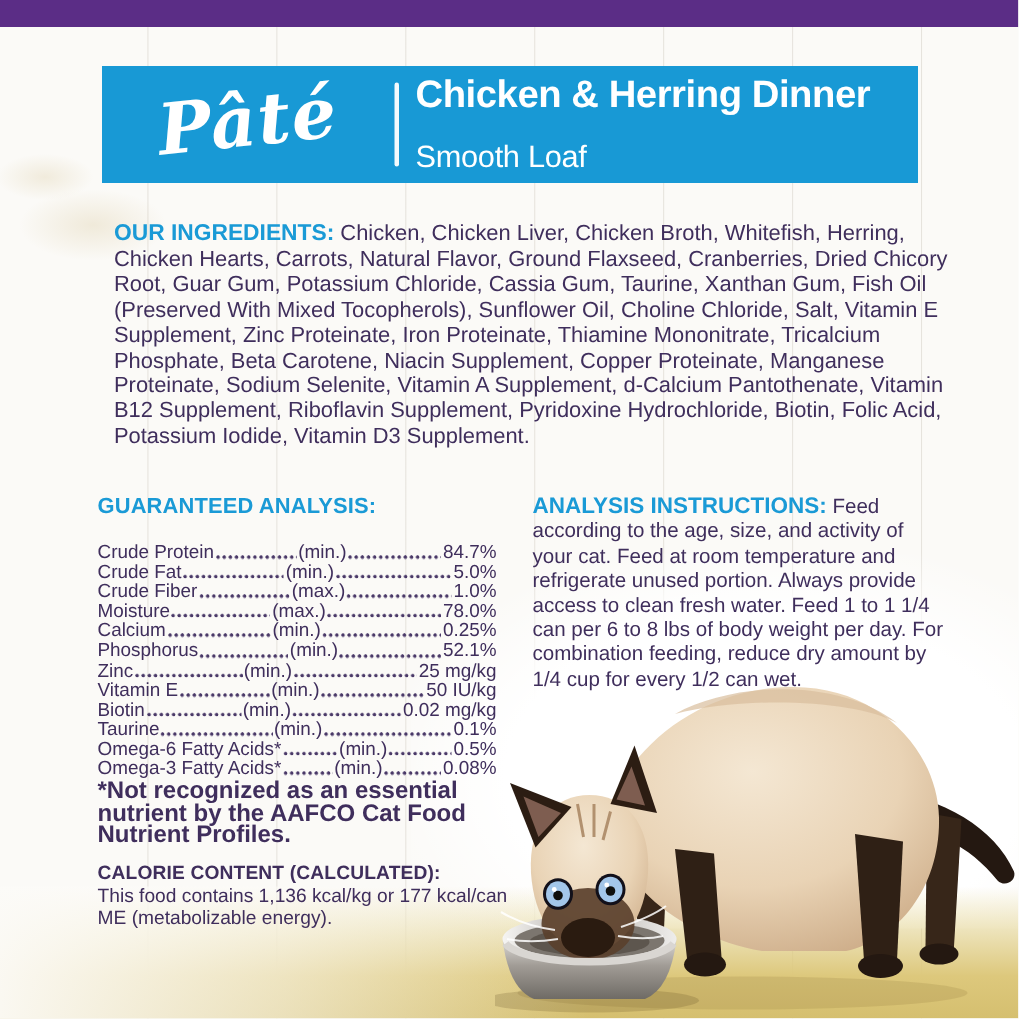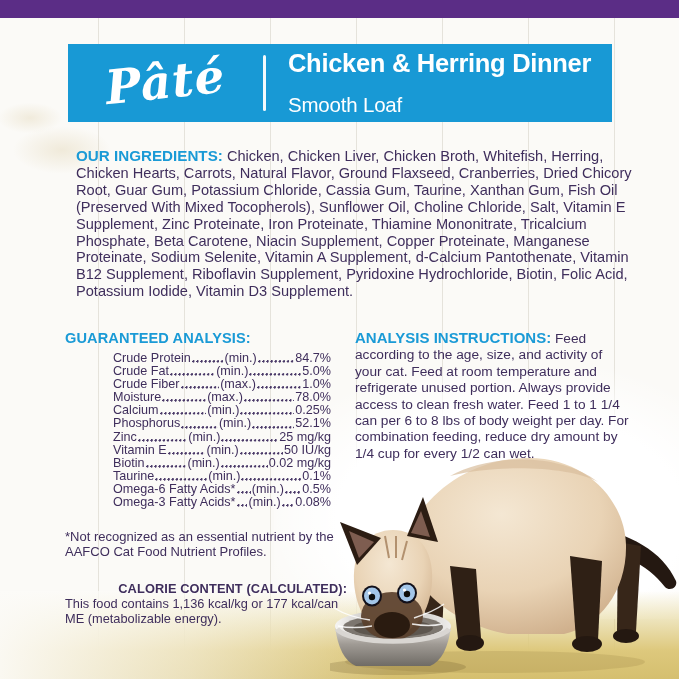--- a/index.html
+++ b/index.html
@@ -17,41 +17,41 @@
   .banner{
     position:absolute;left:68px;top:44px;width:544px;height:78px;background:#1899d5;
     display:flex;align-items:center;color:#fff;
   }
   .pate{
     width:195px;text-align:center;
     font-family:"DejaVu Serif",serif;font-style:italic;font-weight:bold;
     font-size:47px;letter-spacing:1px;transform:rotate(-6deg) translateY(-2px);
   }
   .banner-divider{width:3px;height:56px;background:rgba(255,255,255,.95);border-radius:2px;}
-  .banner-titles{padding-left:22px;line-height:1.05;}
+  .banner-titles{padding-left:11px;line-height:1.05;}
   .banner-title{font-size:25.5px;font-weight:bold;letter-spacing:-.3px;}
   .banner-subtitle{font-size:20.5px;font-weight:normal;margin-top:17px;letter-spacing:-.2px;}
   .txt{color:#3f2e5c;}
   .blue-head{color:#1a9ad6;font-weight:bold;}
   .ingredients{position:absolute;left:76px;top:148px;width:558px;font-size:14.6px;line-height:16.9px;z-index:3;}
   .ingredients .blue-head{font-size:15.2px;}
   .left-col{position:absolute;left:65px;top:330px;width:282px;z-index:3;}
   .right-col{position:absolute;left:355px;top:330px;width:274px;z-index:3;font-size:13.7px;line-height:16.4px;}
   .right-col .blue-head{font-size:15px;}
-  .ga-heading{font-size:14.6px;letter-spacing:.1px;margin-bottom:6px;}
+  .ga-heading{font-size:14.6px;letter-spacing:.1px;margin-bottom:16px;}
   .ga-rows{width:266px;}
-  .ga-row{display:flex;align-items:baseline;font-size:12.6px;line-height:13.1px;white-space:nowrap;margin-left:48px;}
+  .ga-row{display:flex;align-items:baseline;font-size:12.6px;line-height:13.1px;white-space:nowrap;}
   .dots{
     flex:1 1 auto;min-width:6px;align-self:flex-end;height:3px;margin:0 1px 2px 1px;
     background-image:radial-gradient(circle at 1.4px 1.4px, #4a3968 1.05px, transparent 1.35px);
     background-size:4.1px 3px;background-repeat:repeat-x;
   }
   .dots.second{flex:1.15 1 auto;}
-  .ga-footnote{margin-top:21px;font-size:13px;line-height:14.6px;width:276px;}
-  .cal-heading{margin-top:22px;font-size:12.8px;font-weight:bold;letter-spacing:.1px;text-align:right;}
+  .ga-footnote{margin-top:2px;font-size:16px;line-height:14.6px;width:276px;font-weight:bold;}
+  .cal-heading{margin-top:9px;font-size:12.8px;font-weight:bold;letter-spacing:.1px;}
   .cal-text{font-size:12.8px;line-height:14.8px;width:290px;margin-top:1px;}
   .halo{
     position:absolute;right:-25px;bottom:60px;width:430px;height:250px;z-index:1;
     background:radial-gradient(ellipse at 55% 60%, #ffffff 52%, rgba(255,255,255,0) 78%);
   }
   .floor{
     position:absolute;left:0;right:0;bottom:0;height:88px;z-index:2;
     background:linear-gradient(180deg, rgba(224,206,130,0) 0%, rgba(224,206,130,.50) 32%, #ddc87c 68%, #d5bf6f 100%);
   }
   .floor:after{

